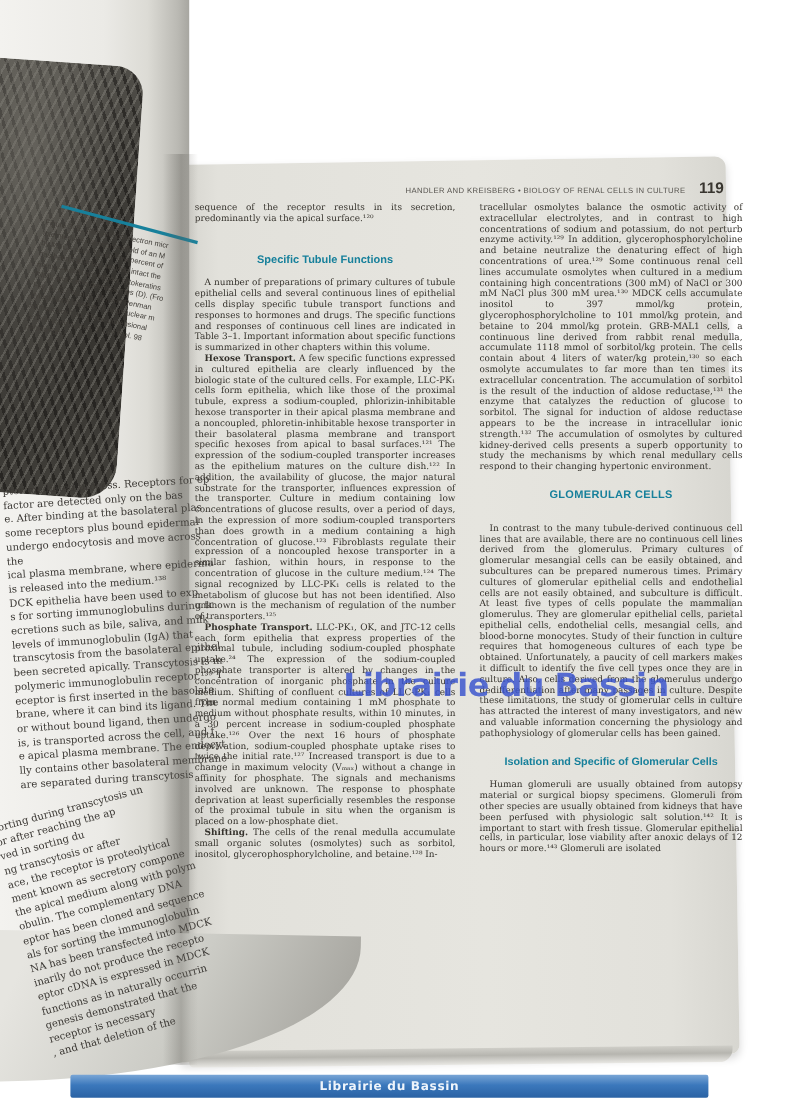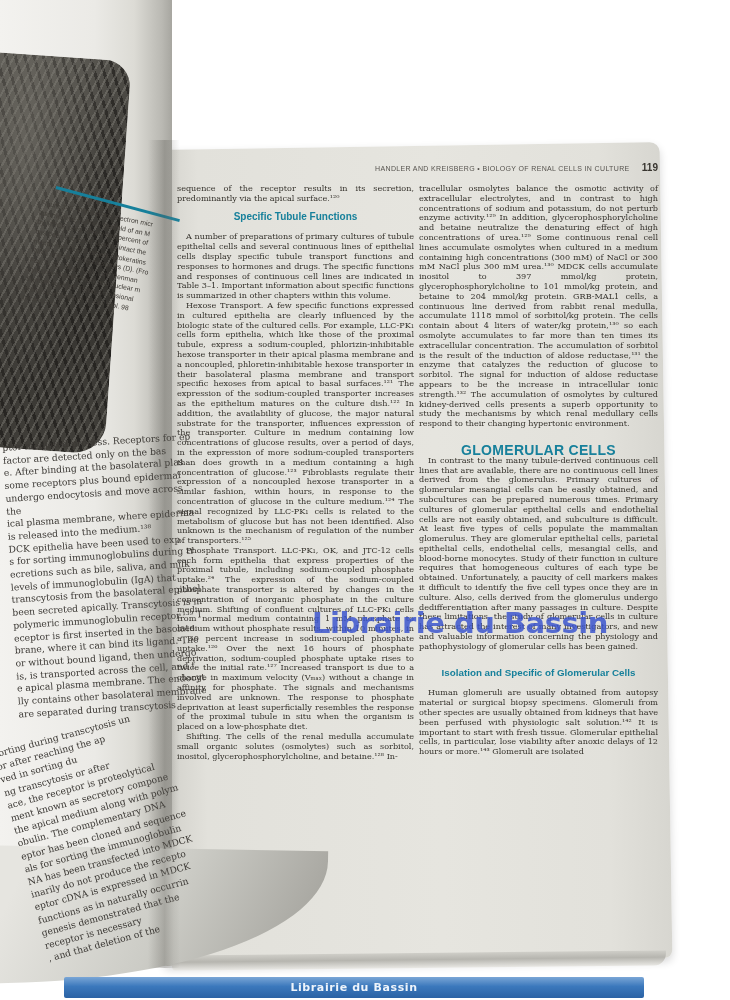--- a/index.html
+++ b/index.html
@@ -21,34 +21,34 @@
     transform:rotate(-0.9deg);border-radius:0 10px 14px 0;
     background:repeating-linear-gradient(90deg,rgba(255,255,255,.35) 0 1.5px,rgba(150,149,143,.25) 1.5px 3px),
                linear-gradient(90deg,#d8d7d1,#edecе8 70%,#e2e1dc);}
   .bottom-edge{position:absolute;left:172px;top:953px;width:494px;height:15px;
     transform:rotate(-0.6deg);border-radius:0 0 12px 4px;
     background:linear-gradient(180deg,#cfcec8,#b6b5af 45%,#e9e8e4);}
 
   
   .running-head{position:absolute;left:176px;top:162px;width:482px;text-align:right;
     font-family:"Liberation Sans",sans-serif;font-size:7px;letter-spacing:.35px;color:#56534e;}
-  .running-head .pagenum{font-size:10px;font-weight:bold;color:#38352f;margin-left:10px;letter-spacing:0;}
+  .running-head .pagenum{font-size:14px;font-weight:bold;color:#38352f;margin-left:10px;letter-spacing:0;}
 
   
   .col{position:absolute;top:184px;font-size:8.1px;line-height:9.8px;text-align:justify;
     color:var(--ink);}
   .col.c1{left:177px;width:237px;}
-  .col.c2{left:419px;width:239px;}
+  .col.c2{left:436px;width:239px;}
   .col p{margin:0;}
   .col p.ind{text-indent:9px;}
-  .runin{font-weight:normal;}
+  .runin{font-weight:bold;}
   .head{font-family:"Liberation Sans",sans-serif;font-weight:bold;color:var(--accent);
     text-align:center;text-indent:0;}
-  .head.h-tubule{font-size:10px;margin:8px 0 11px;}
-  .head.h-glom{font-size:14px;letter-spacing:.3px;margin:17px 0 0;}
+  .head.h-tubule{font-size:10px;margin:28px 0 11px;}
+  .head.h-glom{font-size:10px;letter-spacing:.3px;margin:17px 0 20px;}
   .head.h-isol{font-size:9.8px;margin:16px 0 11px;}
 
   
   .left-page{position:absolute;left:0;top:0;width:330px;height:990px;overflow:hidden;pointer-events:none;}
   .left-strip{position:absolute;left:0;top:0;width:172px;height:962px;
     background:linear-gradient(90deg,#f3f2ef 0,#ebeae6 55%,#dcdbd5 78%,#bab9b3 94%,#a7a6a0);}
   .page-curl{position:absolute;left:-45px;top:848px;width:372px;height:138px;
     border-radius:0 0 100% 20px / 0 0 135px 20px;transform:rotate(1deg);
     background:linear-gradient(115deg,#e6e5e0 18%,#ccccc6 55%,#a9a8a2 88%);}
   .micrograph{position:absolute;left:-30px;top:56px;width:148px;height:394px;

